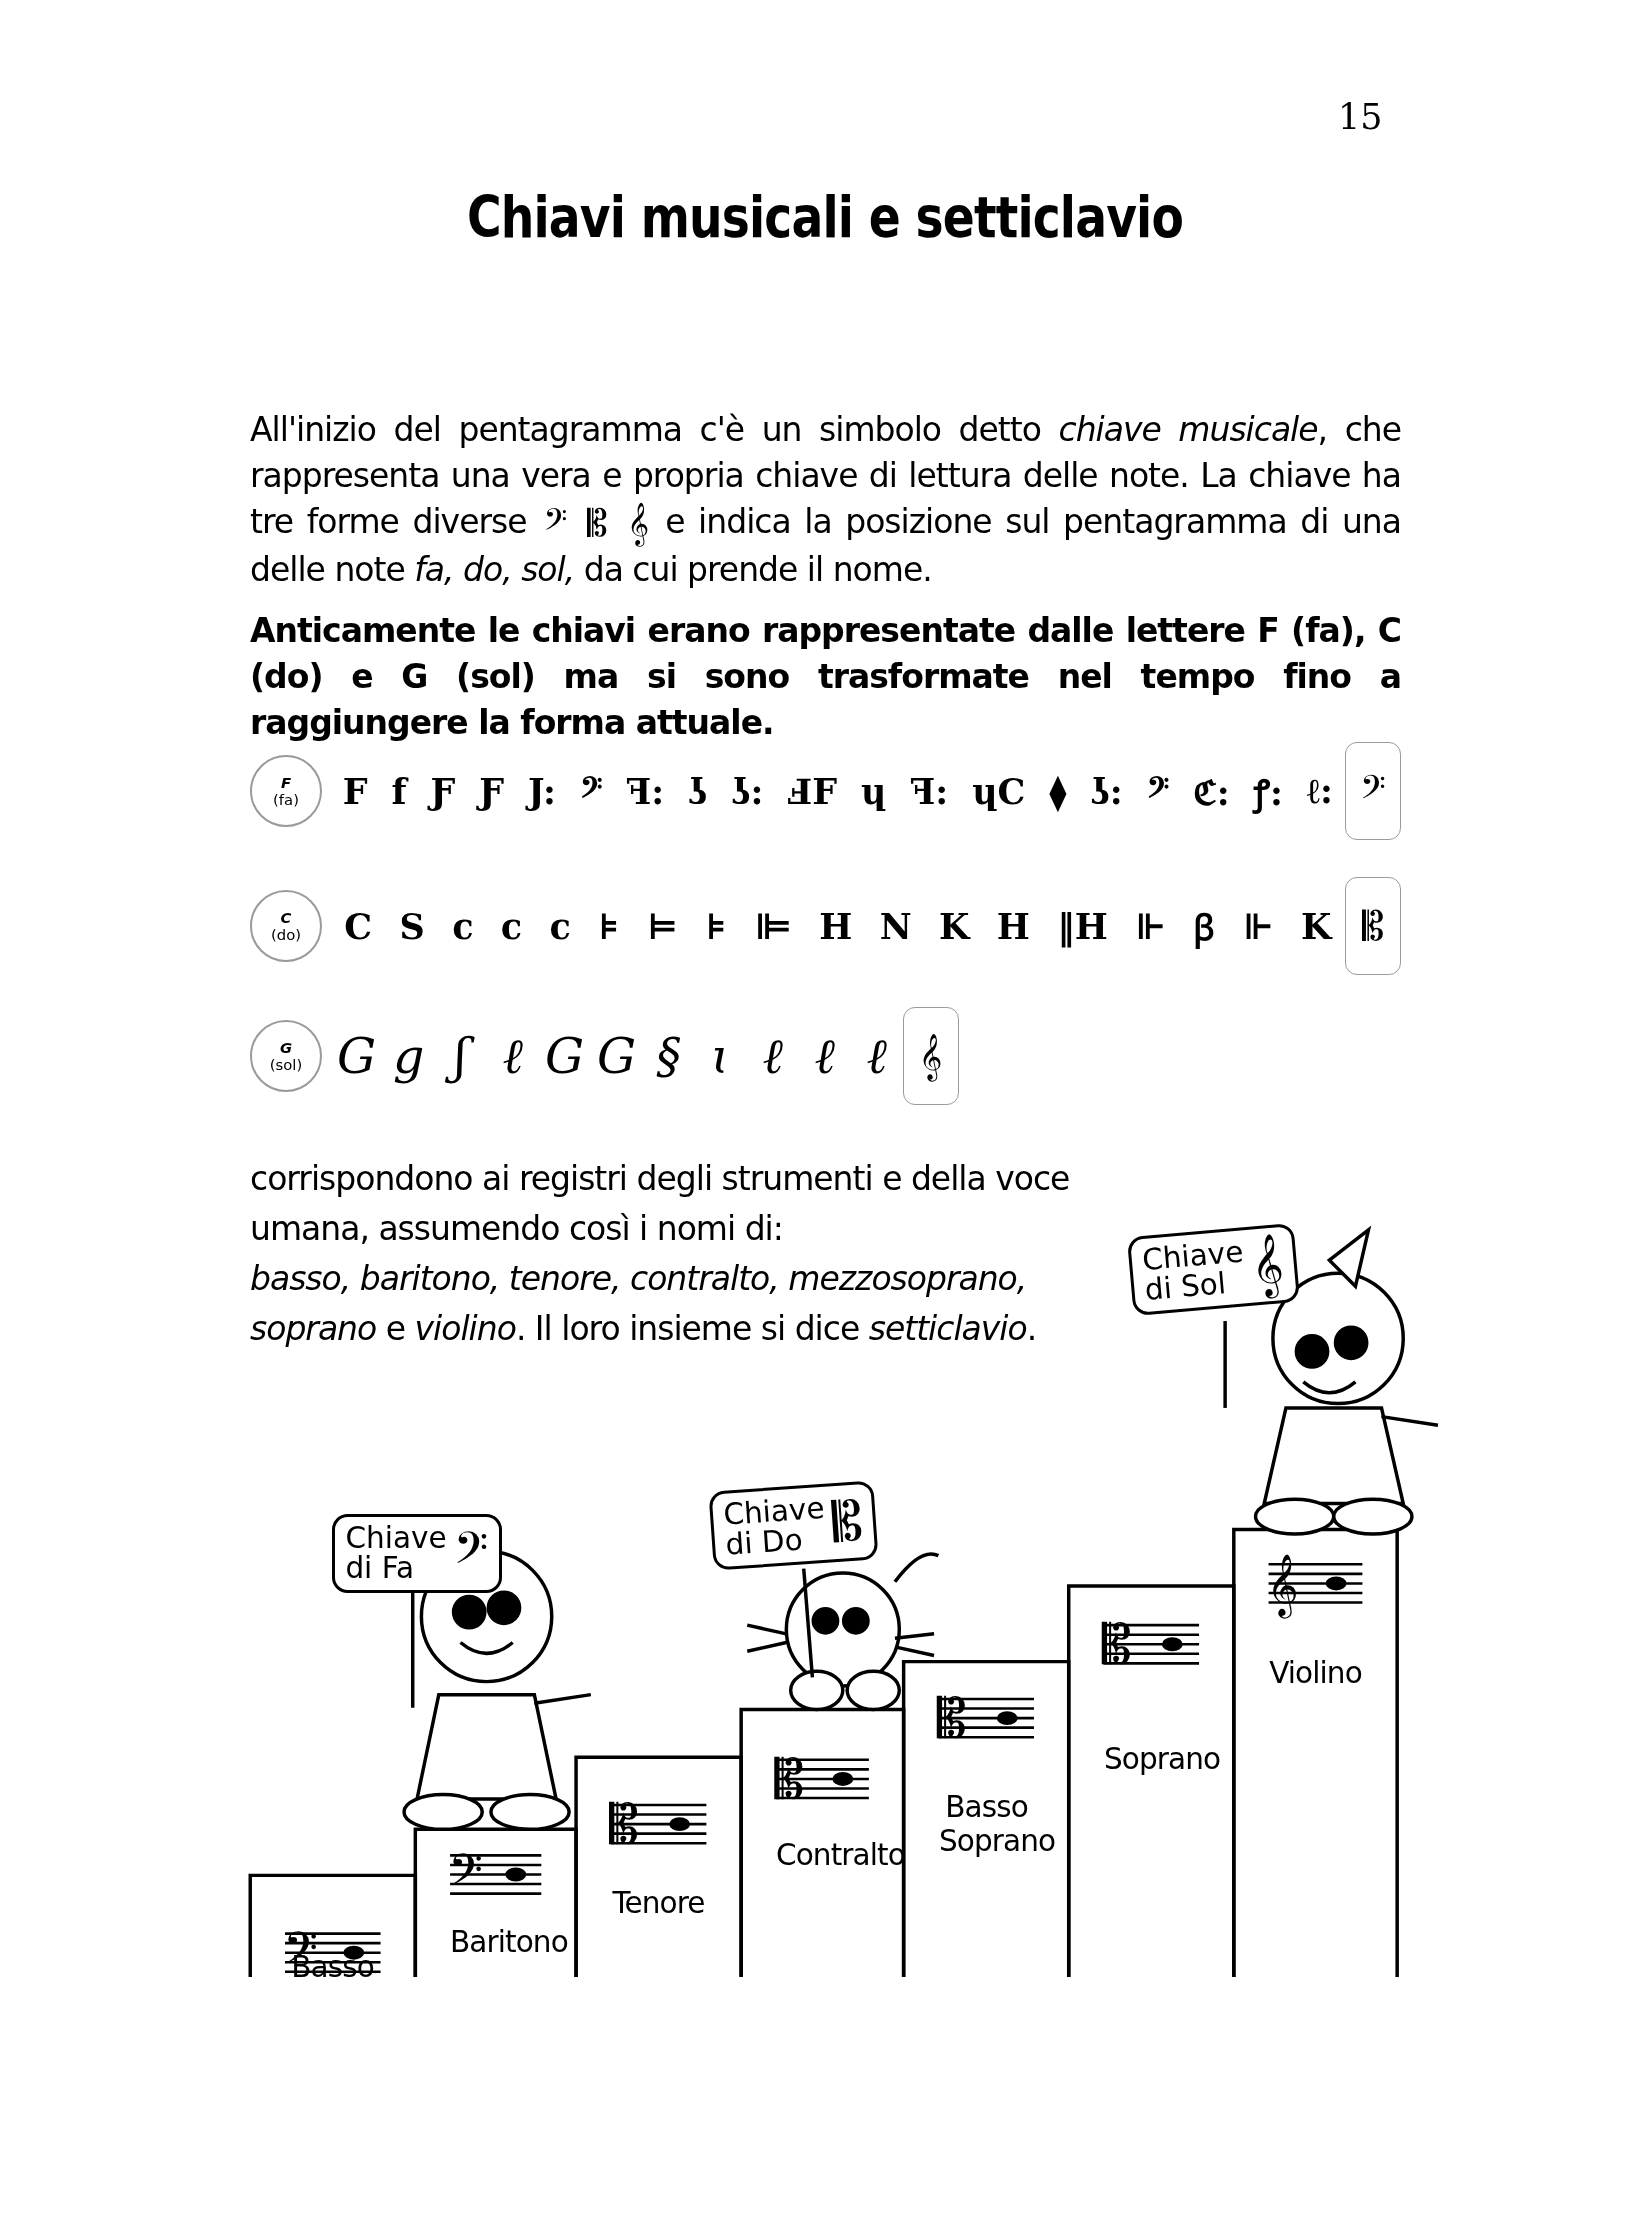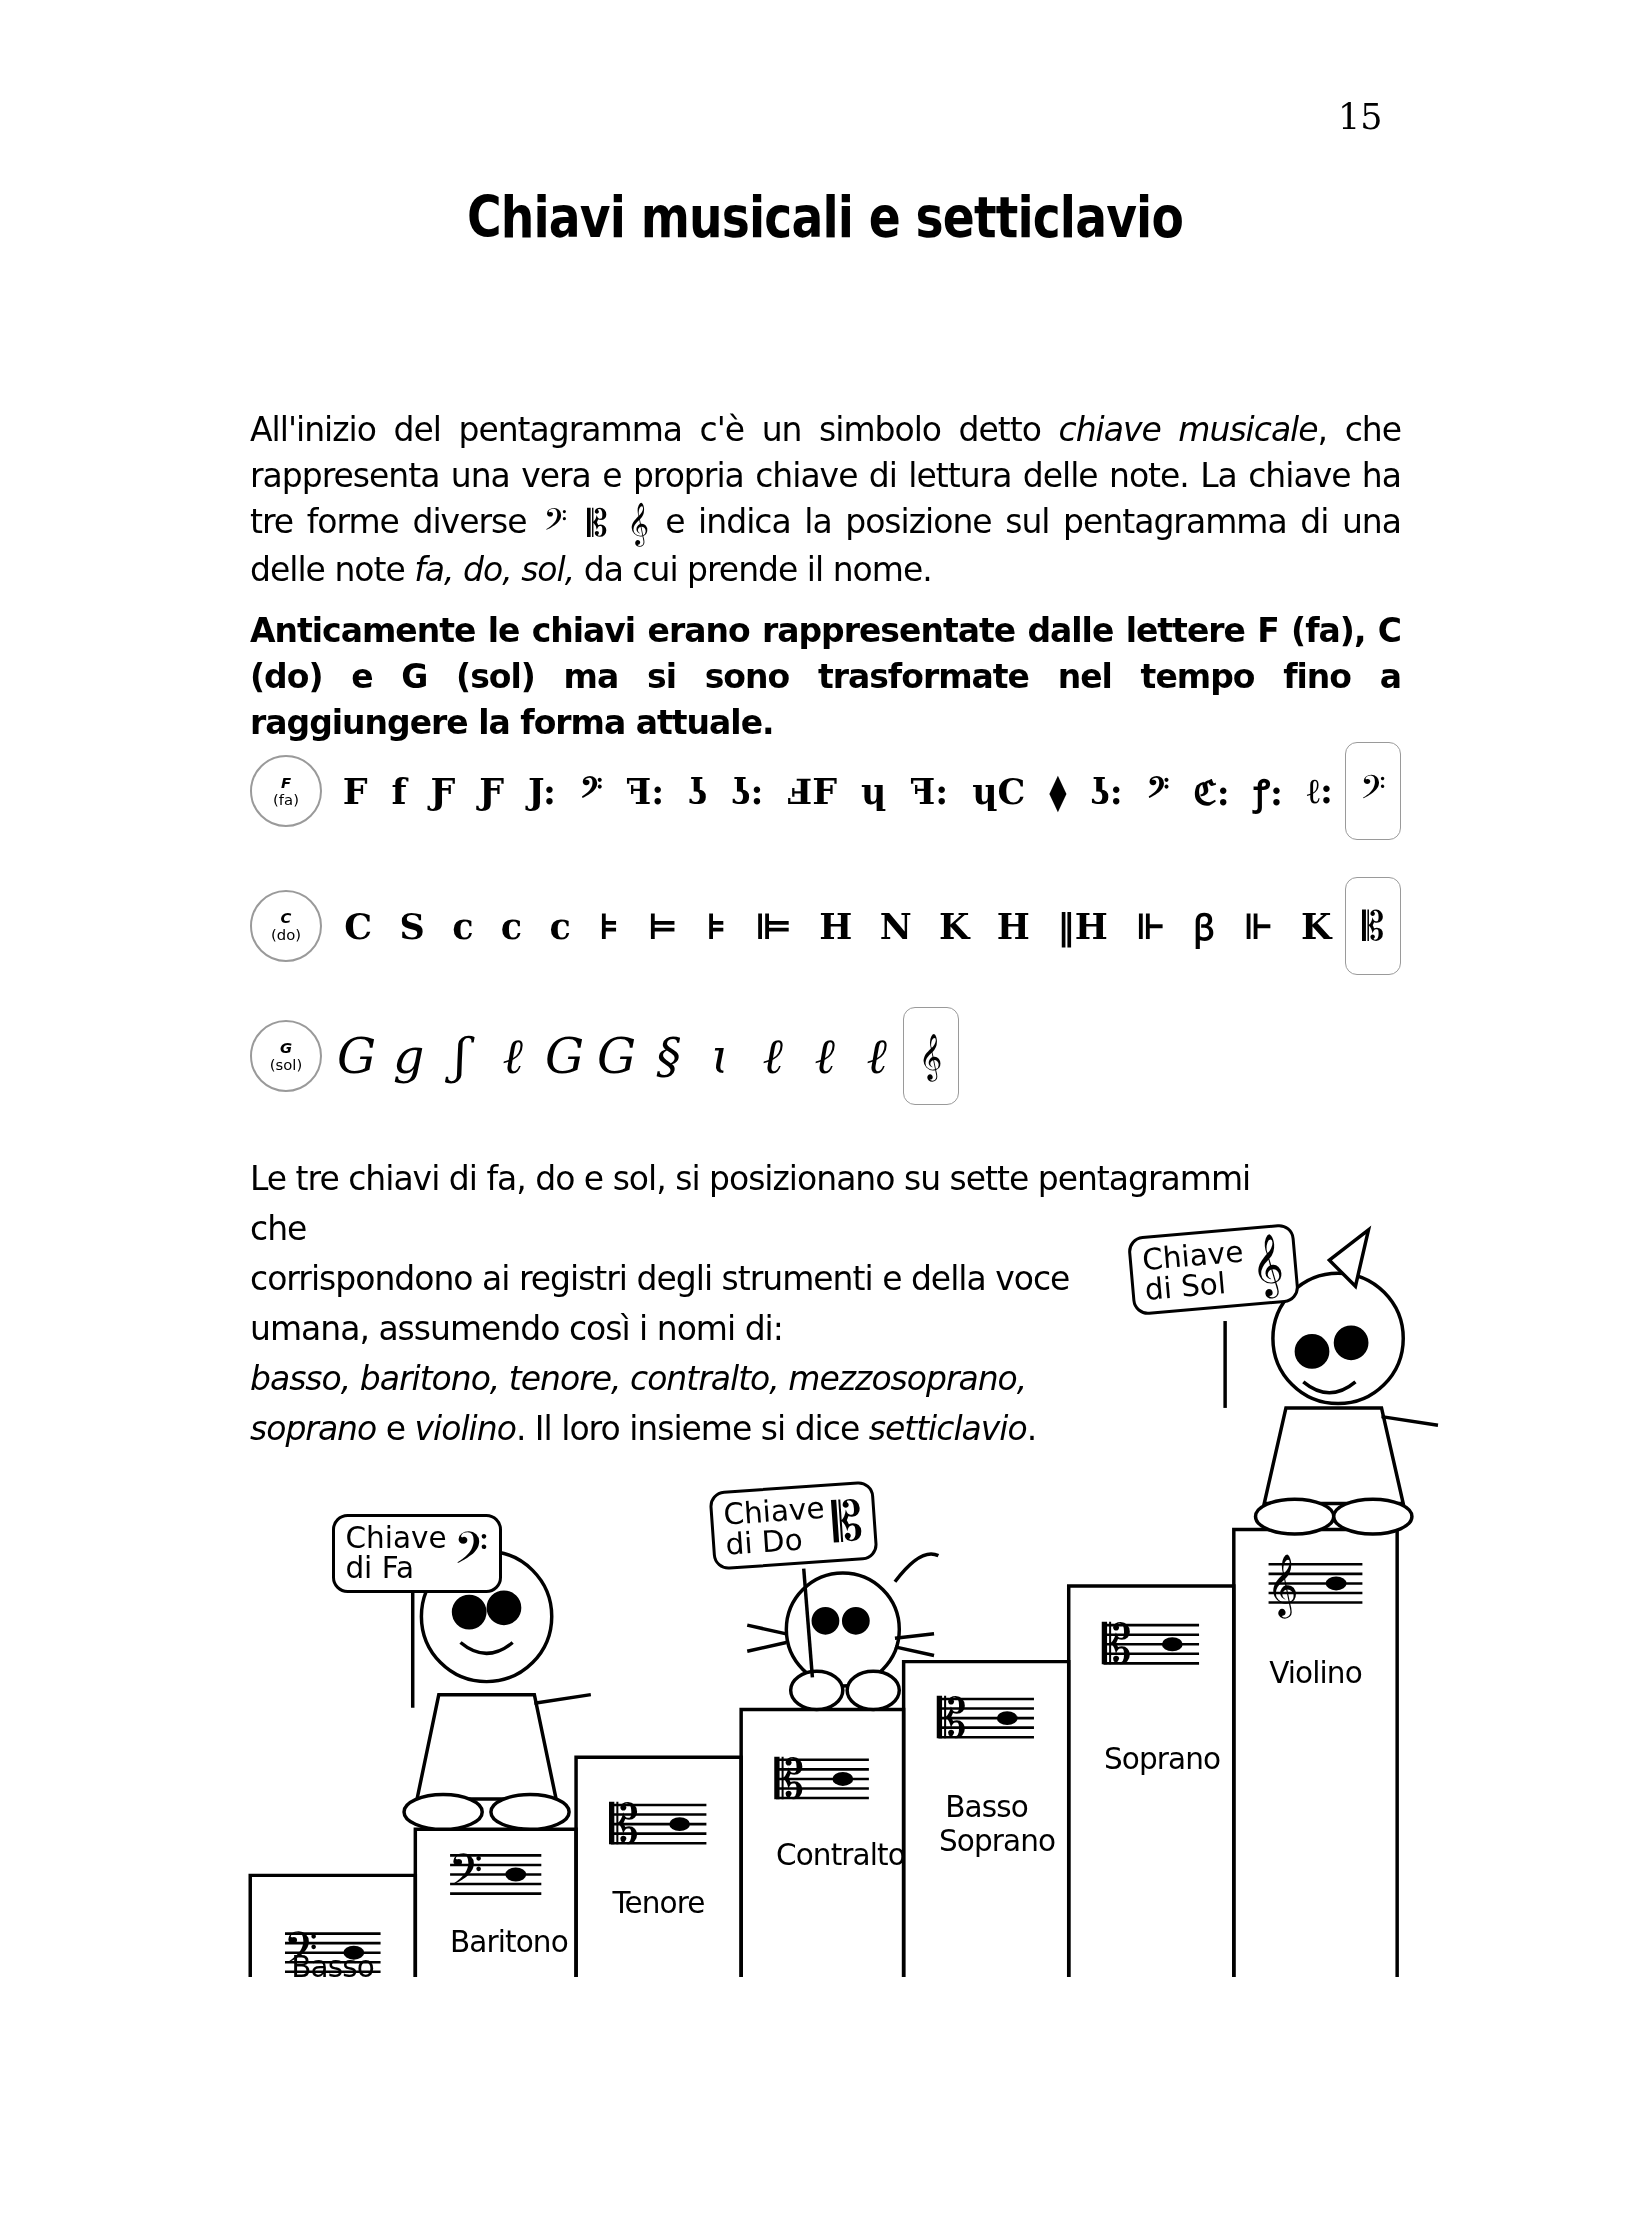--- a/index.html
+++ b/index.html
@@ -119,21 +119,20 @@
       <span class="clef-glyph">§</span>
       <span class="clef-glyph">ɩ</span>
       <span class="clef-glyph">ℓ</span>
       <span class="clef-glyph">ℓ</span>
       <span class="clef-glyph">ℓ</span>
       <div class="clef-final">𝄞</div>
     </div>
   </div>
 
 <div class="para" style="top:1154px; width:1043px; line-height:50px;">
-  <div>Le tre chiavi di fa, do e sol, si posizionano su sette pentagrammi che</div>
   <div>corrispondono ai registri degli strumenti e della voce</div>
   <div>umana, assumendo così i nomi di:</div>
   <div><i>basso, baritono, tenore, contralto, mezzosoprano,</i></div>
   <div>
     <i>soprano</i><span> e </span><i>violino</i><span>. Il loro insieme si dice </span><i>setticlavio</i><span>.</span>
   </div>
 </div>
 
 <svg class="stairs" id="stairs-svg" viewBox="0 0 1899 2560">
   <g id="steps-group">

